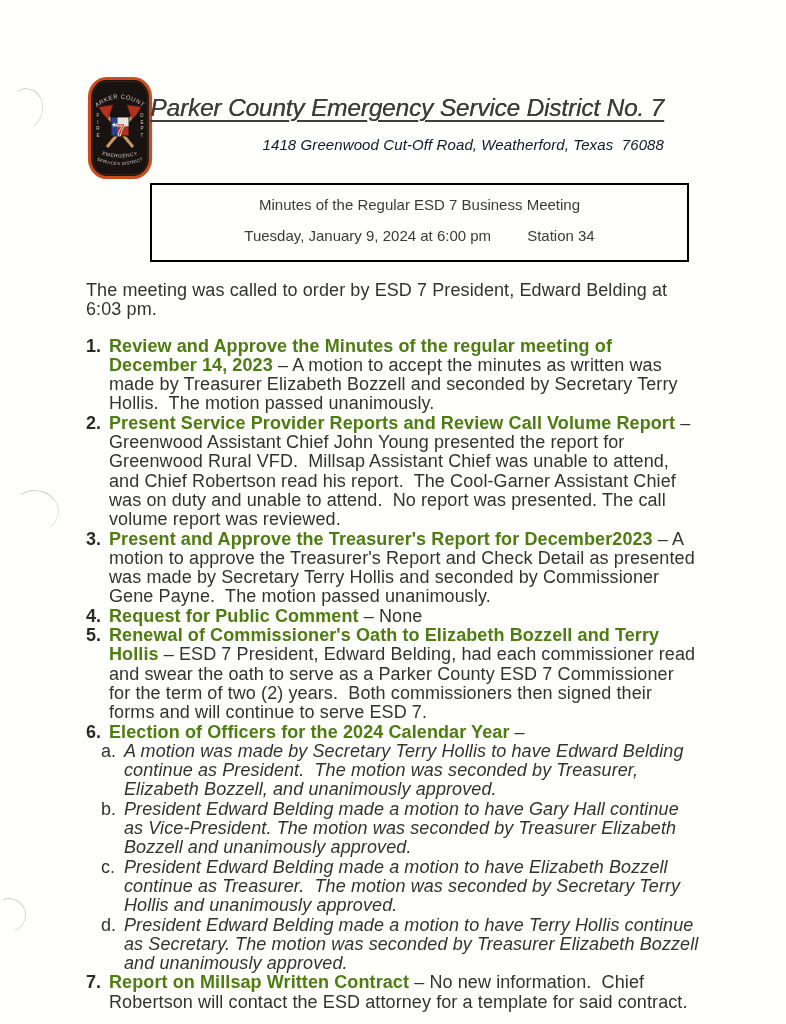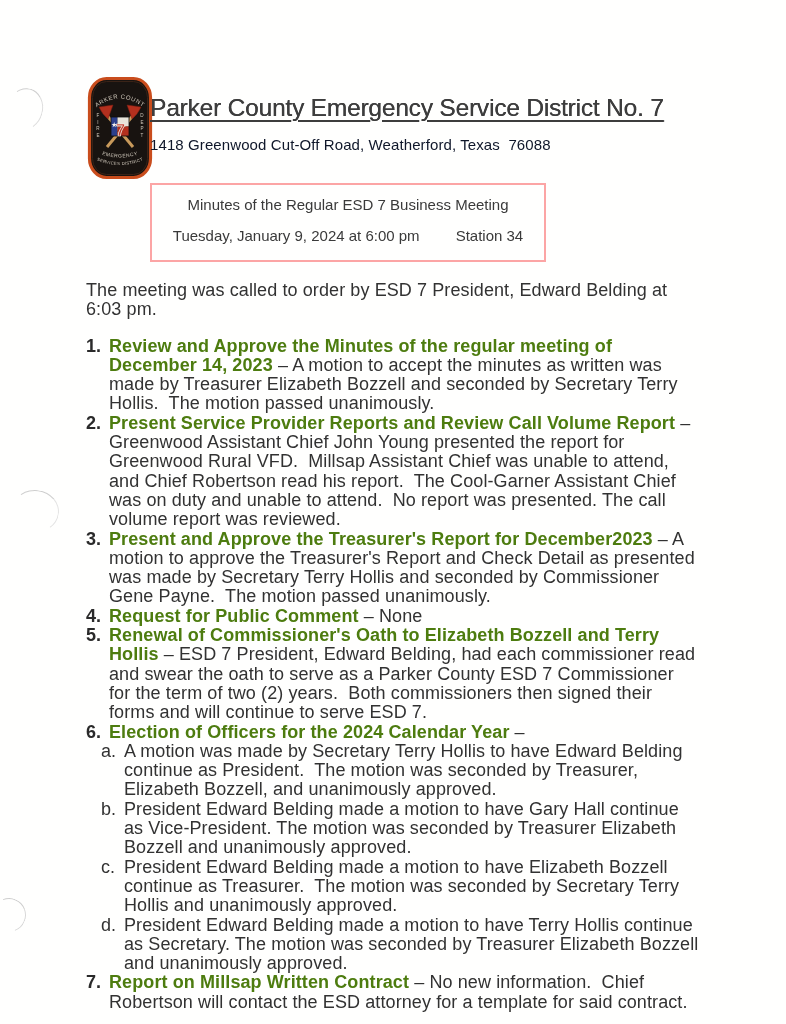--- a/index.html
+++ b/index.html
@@ -22,21 +22,21 @@
     border-top-color:#c3c3c3;
     border-radius:50%;
     opacity:.8;
   }
   .curl.c1{left:7px;top:88px;width:34px;height:40px;transform:rotate(14deg);border-right-color:#d4d4d4;}
   .curl.c2{left:12px;top:490px;width:45px;height:40px;transform:rotate(8deg);border-right-color:#dcdcdc;}
   .curl.c3{left:-8px;top:898px;width:32px;height:32px;transform:rotate(24deg);border-right-color:#cfcfcf;}
 
   
   .logo{position:absolute;left:87px;top:76px;width:66px;height:104px;}
-  .titleblock{position:absolute;left:150px;top:94px;width:514px;text-align:left;}
+  .titleblock{position:absolute;left:150px;top:94px;width:514px;text-align:right;font-style:italic;}
   .org-title{
     display:block;
     font-size:24.5px;
     font-weight:500;
     letter-spacing:-.2px;
     color:#3d3d3d;
     text-shadow:.25px 0 0 currentColor;
     text-decoration:underline;
     text-underline-offset:4px;
     text-decoration-thickness:1.6px;
@@ -44,22 +44,22 @@
   }
   .org-address{
     display:block;
     margin-top:14px;
     font-size:15px;
     color:#0f172a;
     letter-spacing:.1px;
     white-space:pre-wrap;
   }
   .meeting-box{
-    position:absolute;left:150px;top:183px;width:396px;height:79px;
-    border:2px solid #fca5a5;
+    position:absolute;left:150px;top:183px;width:539px;height:79px;
+    border:2px solid #000000;
     box-sizing:border-box;
     text-align:center;
     padding-top:11px;
     font-size:15px;color:#3a3a3a;
   }
   .meeting-box .line2{margin-top:14px;}
   .meeting-box .station{margin-left:36px;}
 
   
   .doc-body{
@@ -69,21 +69,21 @@
   }
   .doc-body p{margin:0 0 15px 0;white-space:pre-wrap;}
   .agenda{margin-top:17px;}
   .item{display:flex;}
   .item .num{flex:none;width:23px;font-weight:700;color:#2a2a2a;}
   .item .itext{flex:1;white-space:pre-wrap;}
   .itext b{font-weight:700;color:#4d7c0f;}
   .sublist{margin-top:0;}
   .subitem{display:flex;margin-left:15px;}
   .subitem .letter{flex:none;width:23px;color:#323232;}
-  .subitem .stext{flex:1;white-space:pre-wrap;}
+  .subitem .stext{flex:1;white-space:pre-wrap;font-style:italic;}
 </style>
 </head>
 <body>
 
 <div class="page">
 
   <div class="curl c1"></div>
   <div class="curl c2"></div>
   <div class="curl c3"></div>
 

